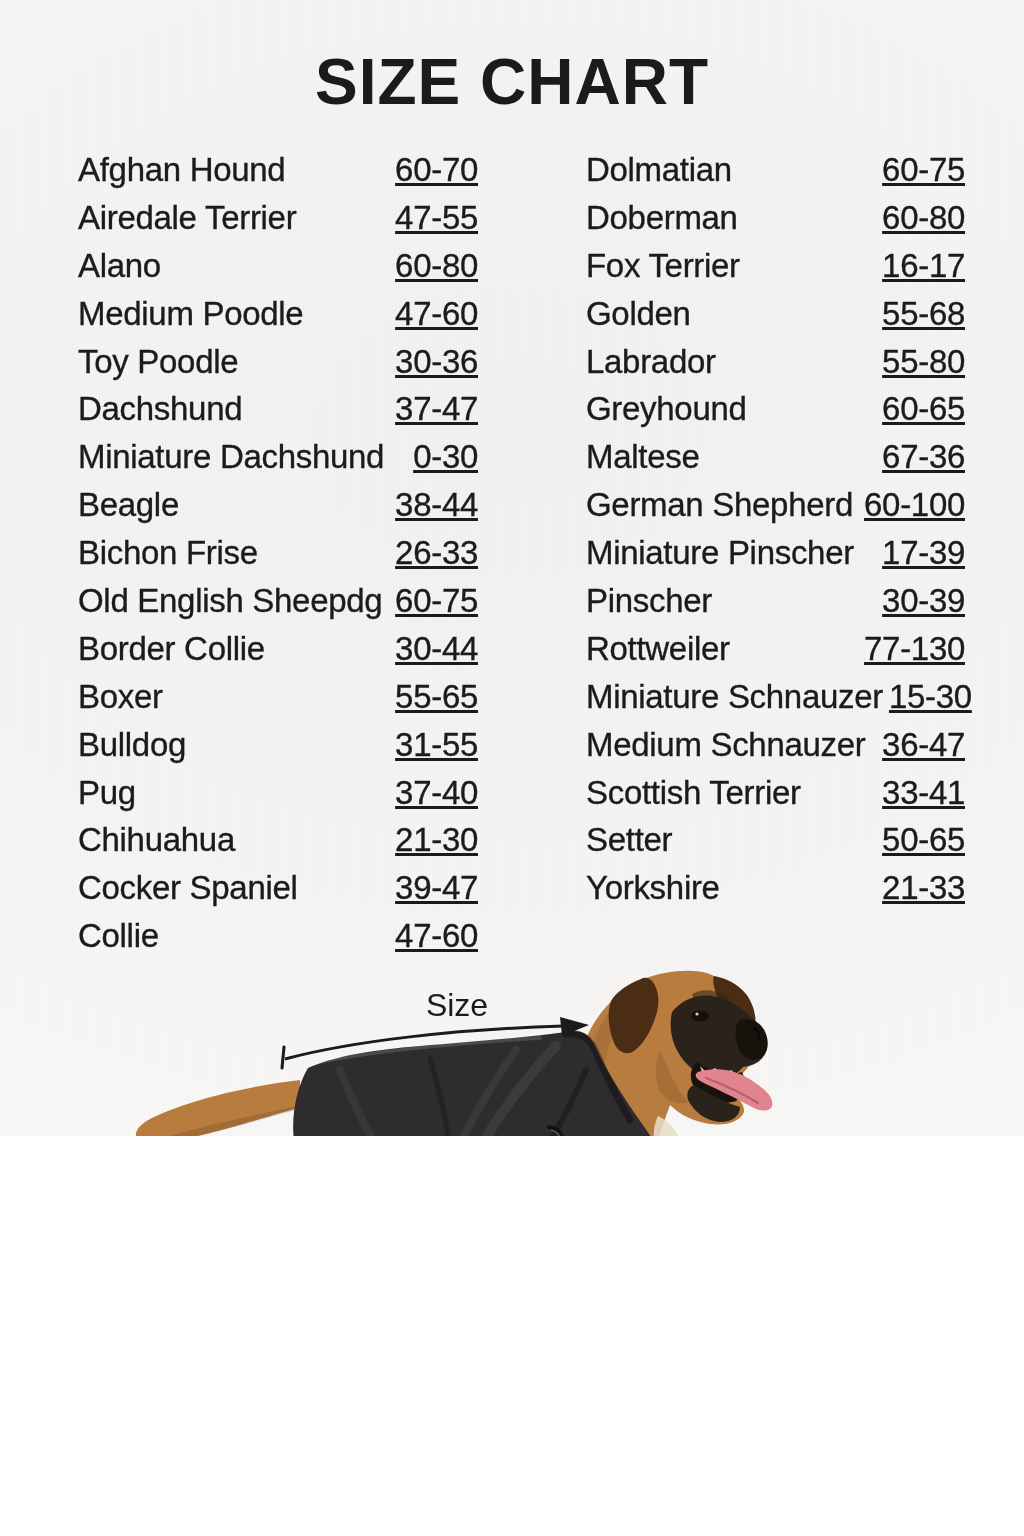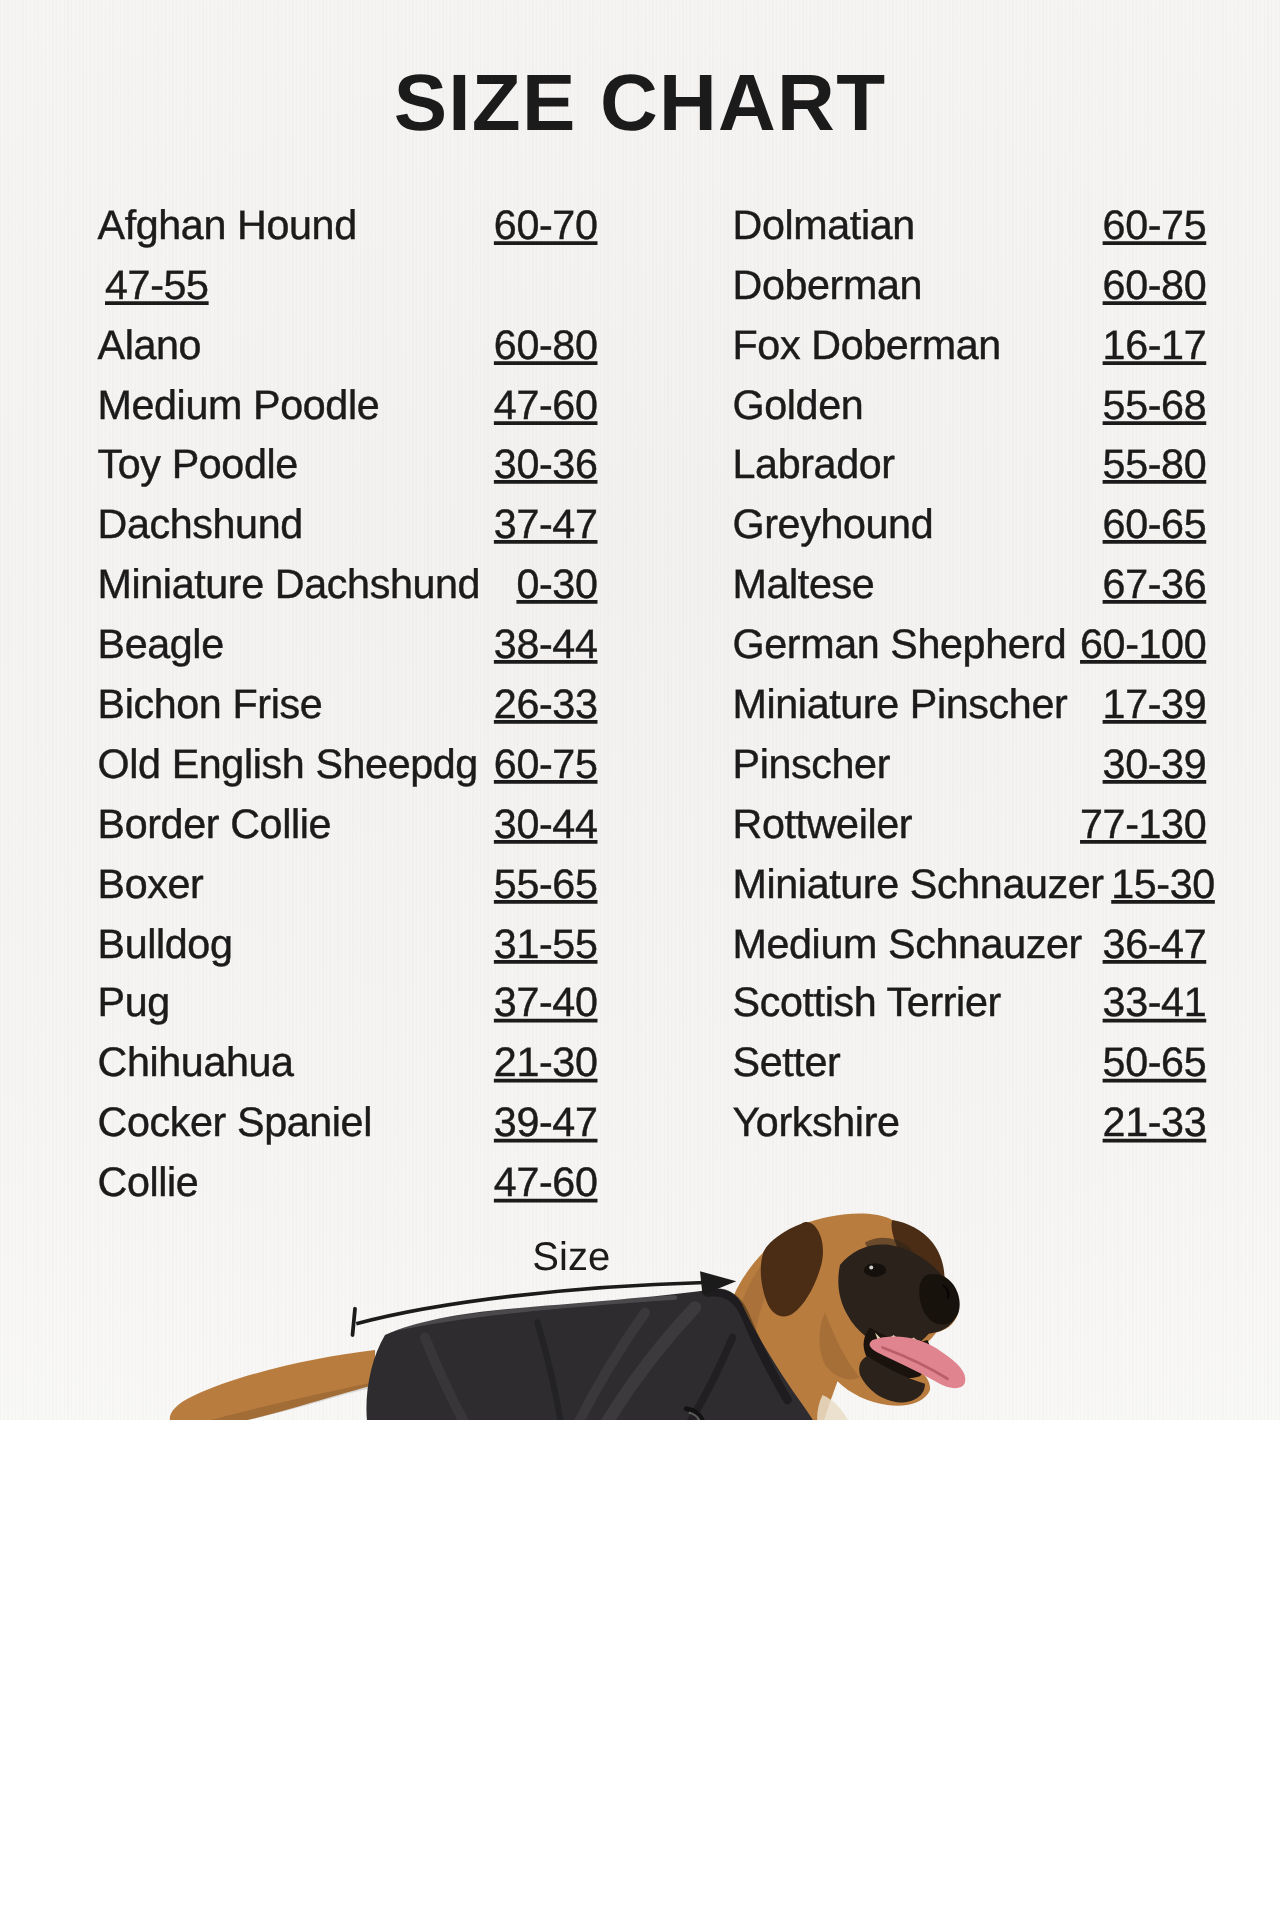--- a/index.html
+++ b/index.html
@@ -12,21 +12,21 @@
     overflow:hidden;
   }
   .title{
     position:absolute;top:50px;left:0;right:0;text-align:center;
     font-size:64px;font-weight:700;letter-spacing:1px;color:var(--text);
     line-height:1;
   }
   .col{position:absolute;top:151px;}
   .col-left{left:78px;width:400px;}
   .col-right{left:570px;width:379px;margin-left:16px;}
-  .row{height:47.9px;display:flex;justify-content:space-between;align-items:flex-end;}
+  .row{height:47.9px;display:flex;justify-content:space-between;align-items:flex-start;}
   .row .breed,.row .size{
     font-size:33px;color:var(--text);white-space:nowrap;
     letter-spacing:-0.3px;-webkit-text-stroke:0.35px var(--text);
   }
   .row .size{padding-left:6px;text-decoration:underline;}
   .figure-svg{position:absolute;left:0;top:940px;width:1024px;height:596px;}
   .size-label{font-family:"Liberation Sans",sans-serif;font-size:32px;fill:var(--text);}
 </style>
 </head>
 <body>
@@ -34,20 +34,21 @@
 <div class="page">
 
   <div class="title">SIZE CHART</div>
 
   <div class="col col-left">
       <div class="row">
         <span class="breed">Afghan Hound</span>
         <span class="size">60-70</span>
       </div>
       <div class="row">
+        <span class="breed">Airedale Terrier</span>
         <span class="size">47-55</span>
       </div>
       <div class="row">
         <span class="breed">Alano</span>
         <span class="size">60-80</span>
       </div>
       <div class="row">
         <span class="breed">Medium Poodle</span>
         <span class="size">47-60</span>
       </div>
@@ -107,21 +108,21 @@
   <div class="col col-right">
       <div class="row">
         <span class="breed">Dolmatian</span>
         <span class="size">60-75</span>
       </div>
       <div class="row">
         <span class="breed">Doberman</span>
         <span class="size">60-80</span>
       </div>
       <div class="row">
-        <span class="breed">Fox Doberman</span>
+        <span class="breed">Fox Terrier</span>
         <span class="size">16-17</span>
       </div>
       <div class="row">
         <span class="breed">Golden</span>
         <span class="size">55-68</span>
       </div>
       <div class="row">
         <span class="breed">Labrador</span>
         <span class="size">55-80</span>
       </div>

